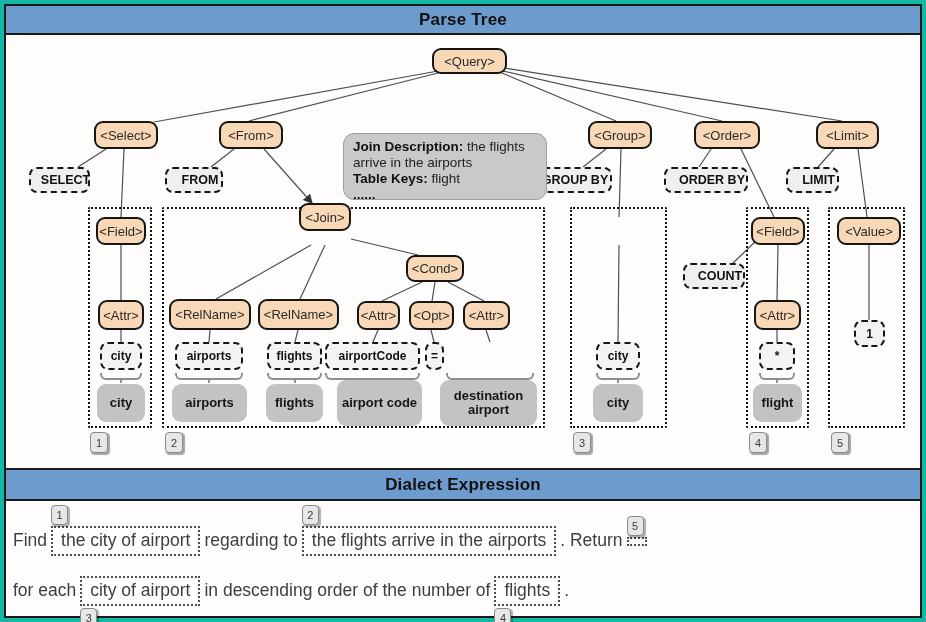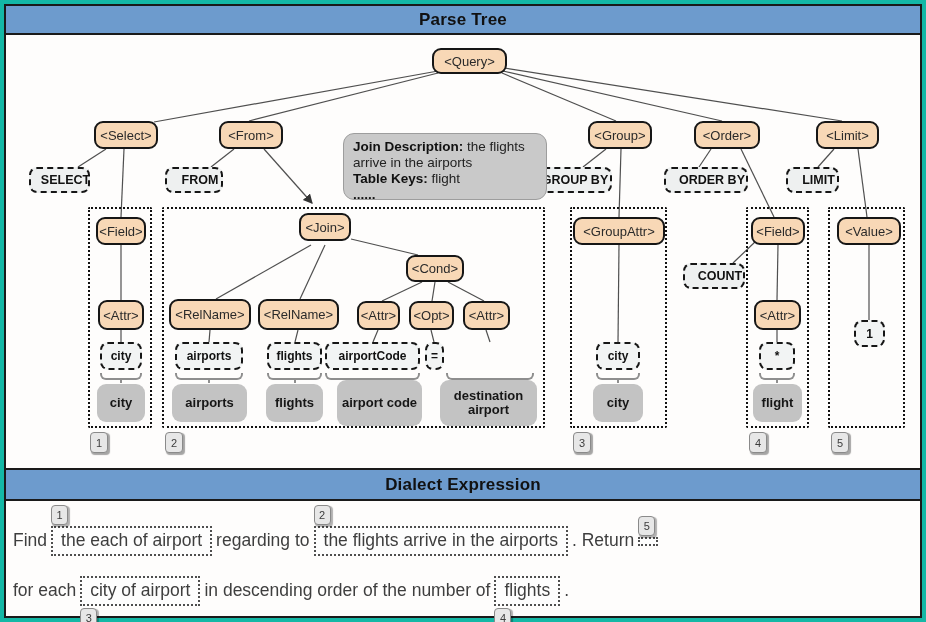--- a/index.html
+++ b/index.html
@@ -119,28 +119,27 @@
     <div class="tbadge" style="left:825px; top:397px;">5</div>
 
     <div class="pnode" style="left:426px; top:13px;  width:75px; height:26px;">&lt;Query&gt;</div>
     <div class="pnode" style="left:88px;  top:86px;  width:64px; height:28px;">&lt;Select&gt;</div>
     <div class="pnode" style="left:213px; top:86px;  width:64px; height:28px;">&lt;From&gt;</div>
     <div class="pnode" style="left:582px; top:86px;  width:64px; height:28px;">&lt;Group&gt;</div>
     <div class="pnode" style="left:688px; top:86px;  width:66px; height:28px;">&lt;Order&gt;</div>
     <div class="pnode" style="left:810px; top:86px;  width:63px; height:28px;">&lt;Limit&gt;</div>
     <div class="pnode" style="left:90px;  top:182px; width:50px; height:28px;">&lt;Field&gt;</div>
     <div class="pnode" style="left:92px;  top:265px; width:46px; height:30px;">&lt;Attr&gt;</div>
-    <div class="pnode" style="left:293px; top:178px; width:52px; height:28px;">&lt;Join&gt;</div>
+    <div class="pnode" style="left:293px; top:168px; width:52px; height:28px;">&lt;Join&gt;</div>
     <div class="pnode" style="left:400px; top:220px; width:58px; height:27px;">&lt;Cond&gt;</div>
     <div class="pnode" style="left:163px; top:264px; width:82px; height:31px;">&lt;RelName&gt;</div>
     <div class="pnode" style="left:252px; top:264px; width:81px; height:31px;">&lt;RelName&gt;</div>
     <div class="pnode" style="left:351px; top:266px; width:43px; height:29px;">&lt;Attr&gt;</div>
     <div class="pnode" style="left:403px; top:266px; width:45px; height:29px;">&lt;Opt&gt;</div>
     <div class="pnode" style="left:457px; top:266px; width:47px; height:29px;">&lt;Attr&gt;</div>
-    <div class="pnode" style="left:567px; top:182px; width:92px; height:28px;">&lt;GroupAttr&gt;</div>
     <div class="pnode" style="left:745px; top:182px; width:54px; height:28px;">&lt;Field&gt;</div>
     <div class="pnode" style="left:748px; top:265px; width:47px; height:30px;">&lt;Attr&gt;</div>
     <div class="pnode" style="left:831px; top:182px; width:64px; height:28px;">&lt;Value&gt;</div>
 
     <div class="kw" style="left:23px;  top:132px; width:61px; height:26px;">SELECT</div>
     <div class="kw" style="left:159px; top:132px; width:58px; height:26px;">FROM</div>
     <div class="kw" style="left:520px; top:132px; width:86px; height:26px;">GROUP BY</div>
     <div class="kw" style="left:658px; top:132px; width:84px; height:26px;">ORDER BY</div>
     <div class="kw" style="left:780px; top:132px; width:53px; height:26px;">LIMIT</div>
     <div class="kw" style="left:677px; top:228px; width:62px; height:26px;">COUNT</div>
@@ -177,20 +176,20 @@
     </div>
   </div>
 
   <div class="bar" style="top:468px; height:33px;">
     <span>Dialect Expression</span>
   </div>
 
   <div class="panel" style="top:499px; height:119px;"></div>
   <div class="dialect-body" style="top:499px; height:119px;">
     <div class="dline">
-      <span>Find</span><span class="phrase"><span class="dbadge top">1</span><span>the each of airport</span></span><span>regarding to</span><span class="phrase"><span class="dbadge top">2</span><span>the flights arrive in the airports</span></span><span>. Return</span><span class="phrase"><span class="dbadge top">5</span></span>
+      <span>Find</span><span class="phrase"><span class="dbadge top">1</span><span>the city of airport</span></span><span>regarding to</span><span class="phrase"><span class="dbadge top">2</span><span>the flights arrive in the airports</span></span><span>. Return</span><span class="phrase"><span class="dbadge top">5</span></span>
     </div>
     <div class="dline">
       <span>for each</span><span class="phrase"><span class="dbadge bot">3</span><span>city of airport</span></span><span>in descending order of the number of</span><span class="phrase"><span class="dbadge bot">4</span><span>flights</span></span><span>.</span>
     </div>
   </div>
 
 </div>
 
 </body></html>

